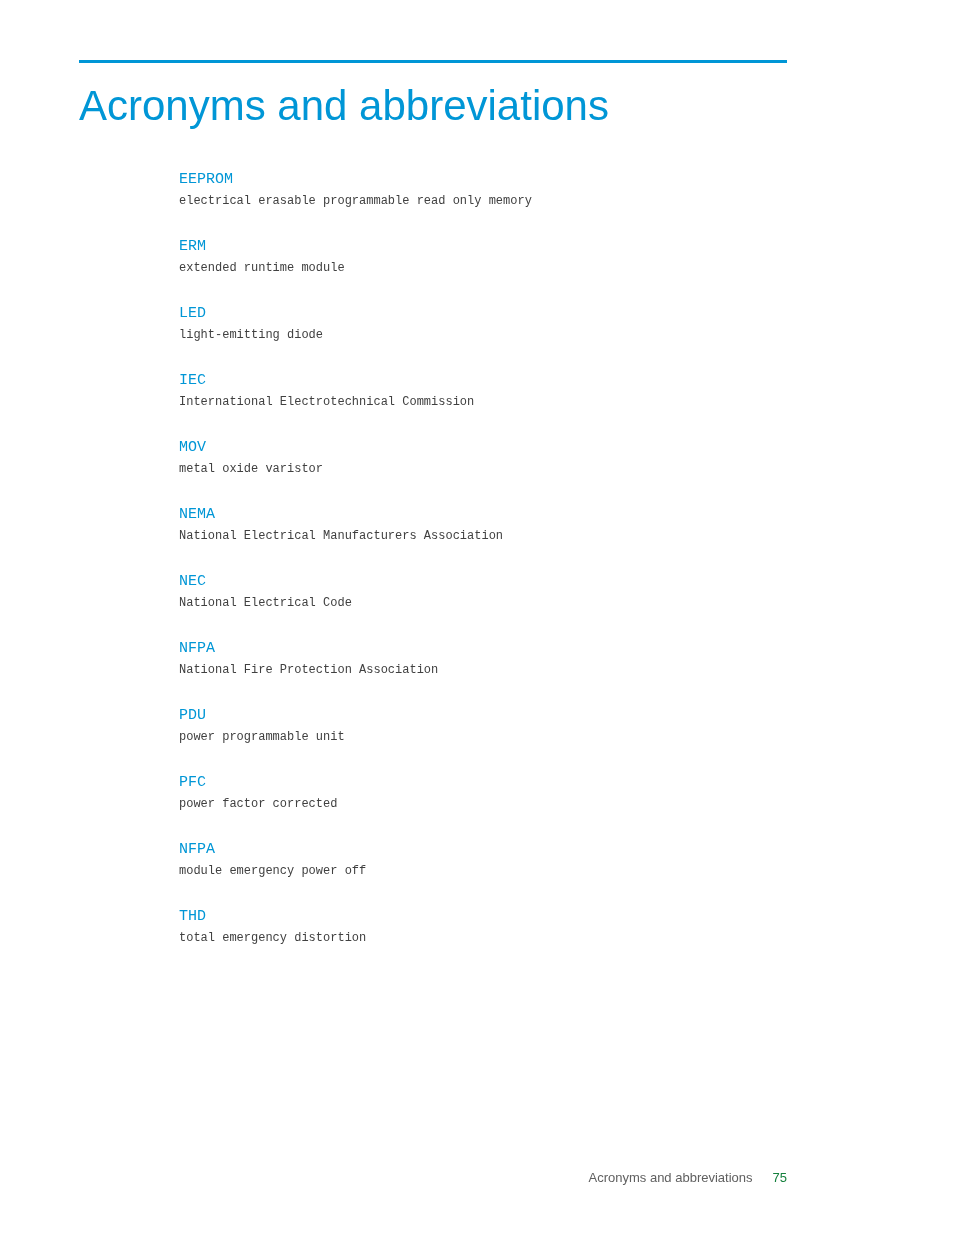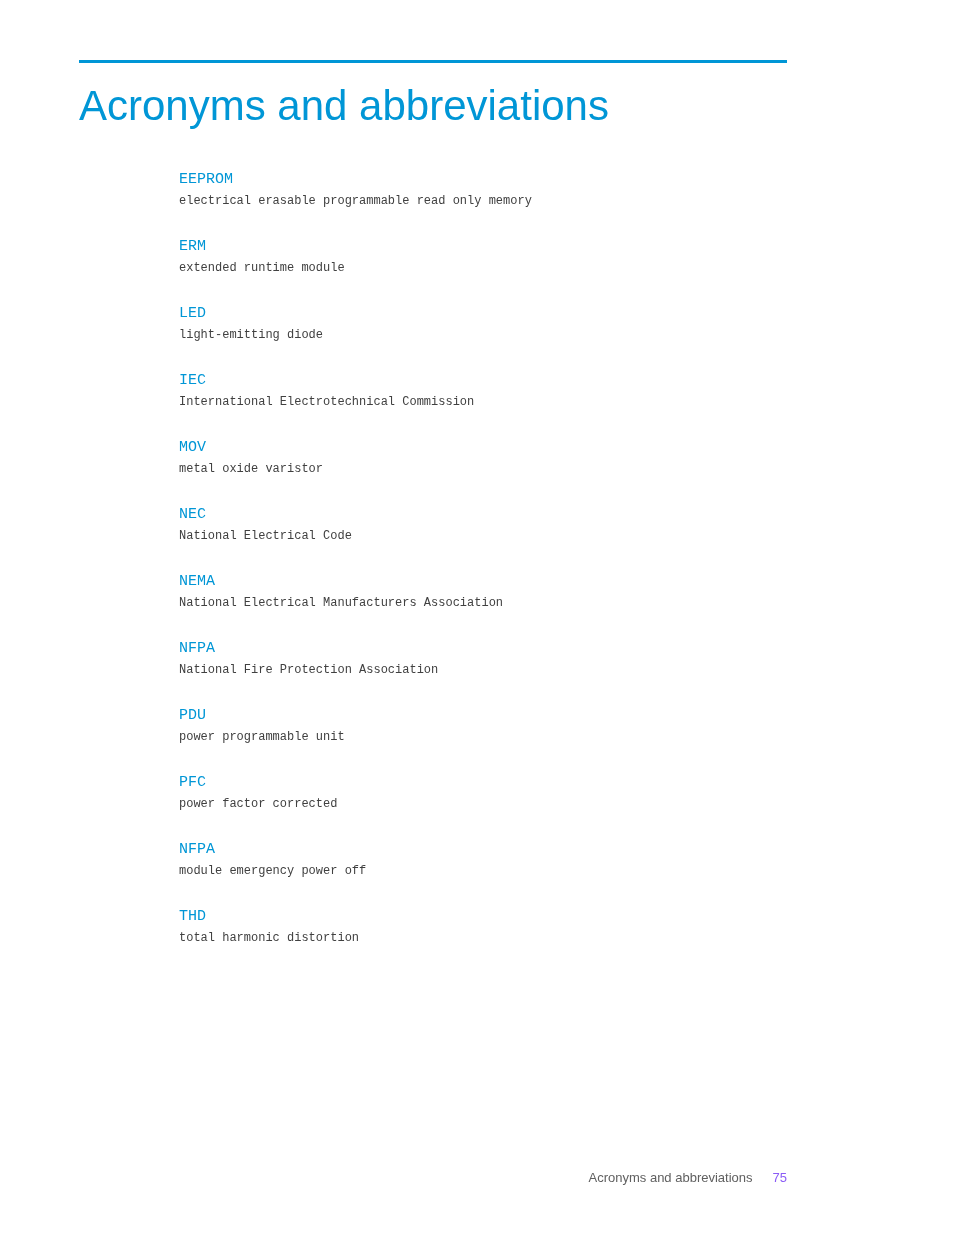--- a/index.html
+++ b/index.html
@@ -70,21 +70,21 @@
       display: flex;
       align-items: center;
       gap: 20px;
     }
 
     .footer-text {
       color: #606060;
     }
 
     .footer-page {
-      color: #8b5cf6;
+      color: #15803d;
     }
   </style>
 </head>
 <body>
 
 <div class="page">
   <div class="header-rule"></div>
   <h1 class="page-title">Acronyms and abbreviations</h1>
 
   <div class="acronym-list">
@@ -102,46 +102,46 @@
       </div>
       <div class="acronym-item">
         <div class="acronym-term">IEC</div>
         <div class="acronym-definition">International Electrotechnical Commission</div>
       </div>
       <div class="acronym-item">
         <div class="acronym-term">MOV</div>
         <div class="acronym-definition">metal oxide varistor</div>
       </div>
       <div class="acronym-item">
+        <div class="acronym-term">NEMA</div>
+        <div class="acronym-definition">National Electrical Manufacturers Association</div>
+      </div>
+      <div class="acronym-item">
         <div class="acronym-term">NEC</div>
         <div class="acronym-definition">National Electrical Code</div>
-      </div>
-      <div class="acronym-item">
-        <div class="acronym-term">NEMA</div>
-        <div class="acronym-definition">National Electrical Manufacturers Association</div>
       </div>
       <div class="acronym-item">
         <div class="acronym-term">NFPA</div>
         <div class="acronym-definition">National Fire Protection Association</div>
       </div>
       <div class="acronym-item">
         <div class="acronym-term">PDU</div>
         <div class="acronym-definition">power programmable unit</div>
       </div>
       <div class="acronym-item">
         <div class="acronym-term">PFC</div>
         <div class="acronym-definition">power factor corrected</div>
       </div>
       <div class="acronym-item">
         <div class="acronym-term">NFPA</div>
         <div class="acronym-definition">module emergency power off</div>
       </div>
       <div class="acronym-item">
         <div class="acronym-term">THD</div>
-        <div class="acronym-definition">total harmonic distortion</div>
+        <div class="acronym-definition">total emergency distortion</div>
       </div>
     </div>
 
   <div class="footer">
     <span class="footer-text">Acronyms and abbreviations</span>
     <span class="footer-page">75</span>
   </div>
 </div>
 
 </body></html>

